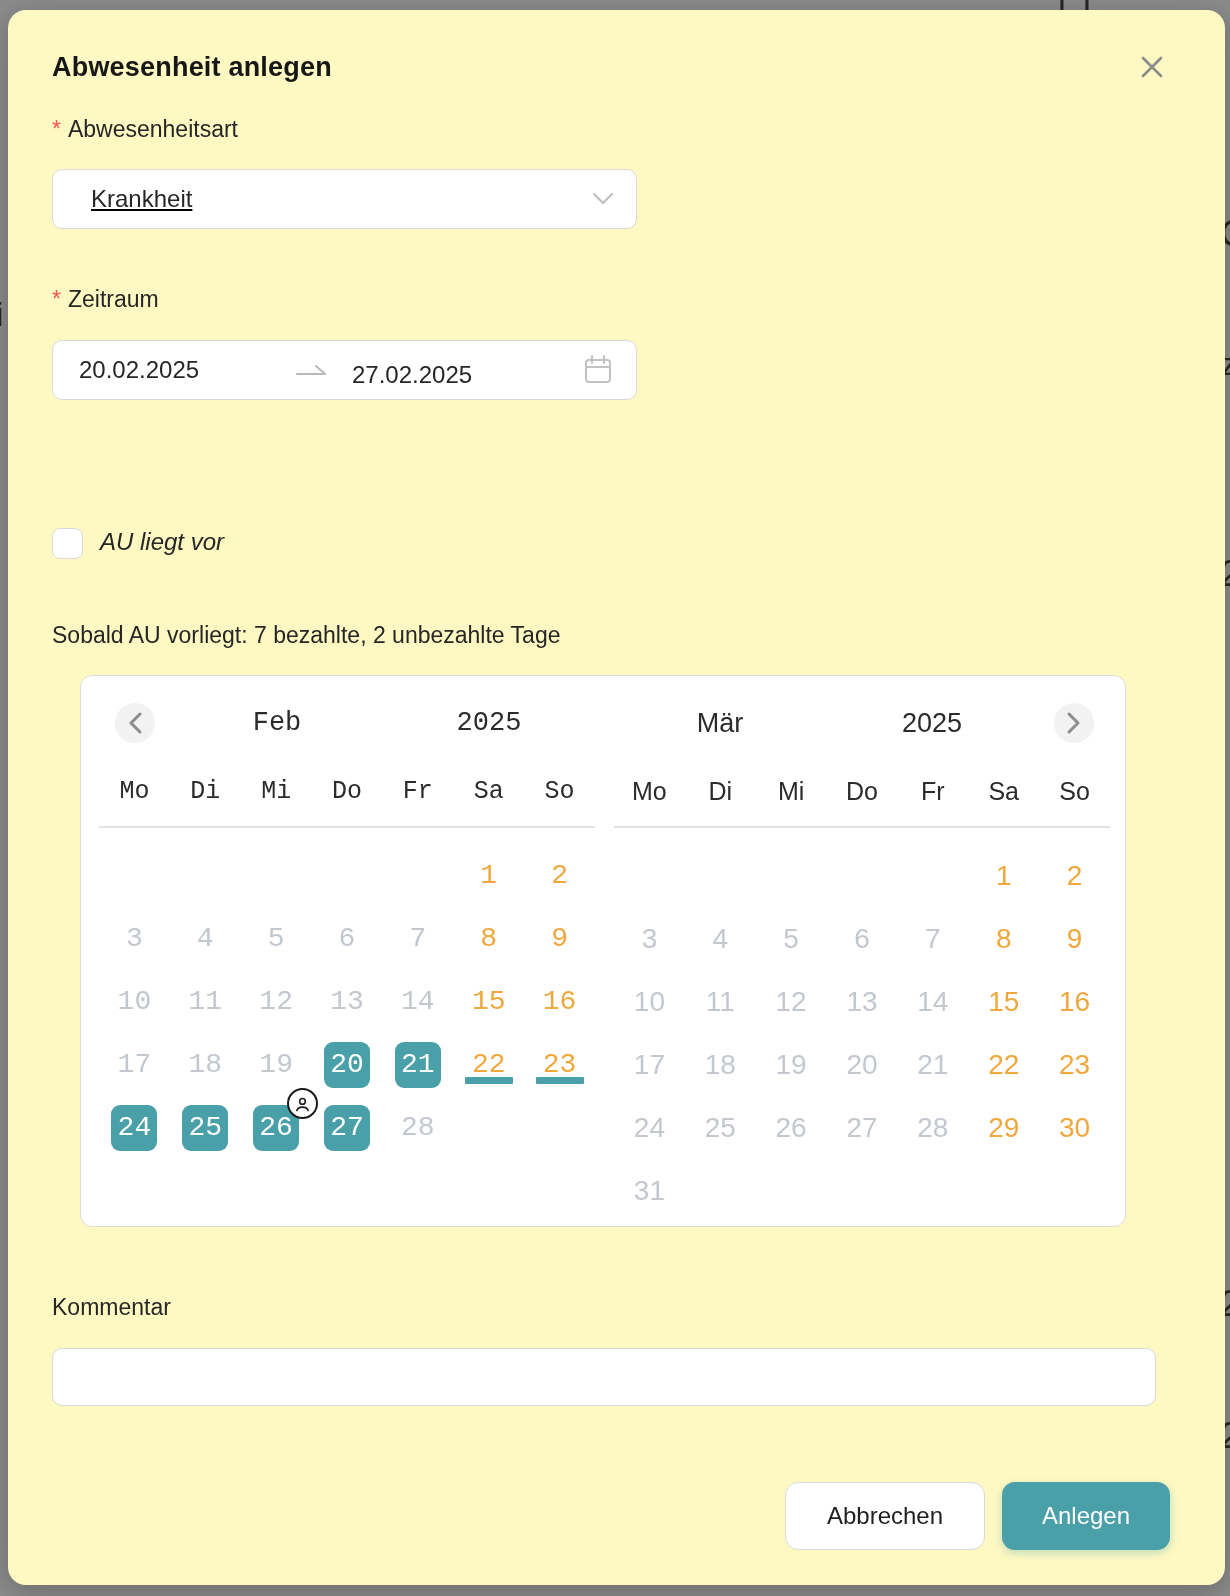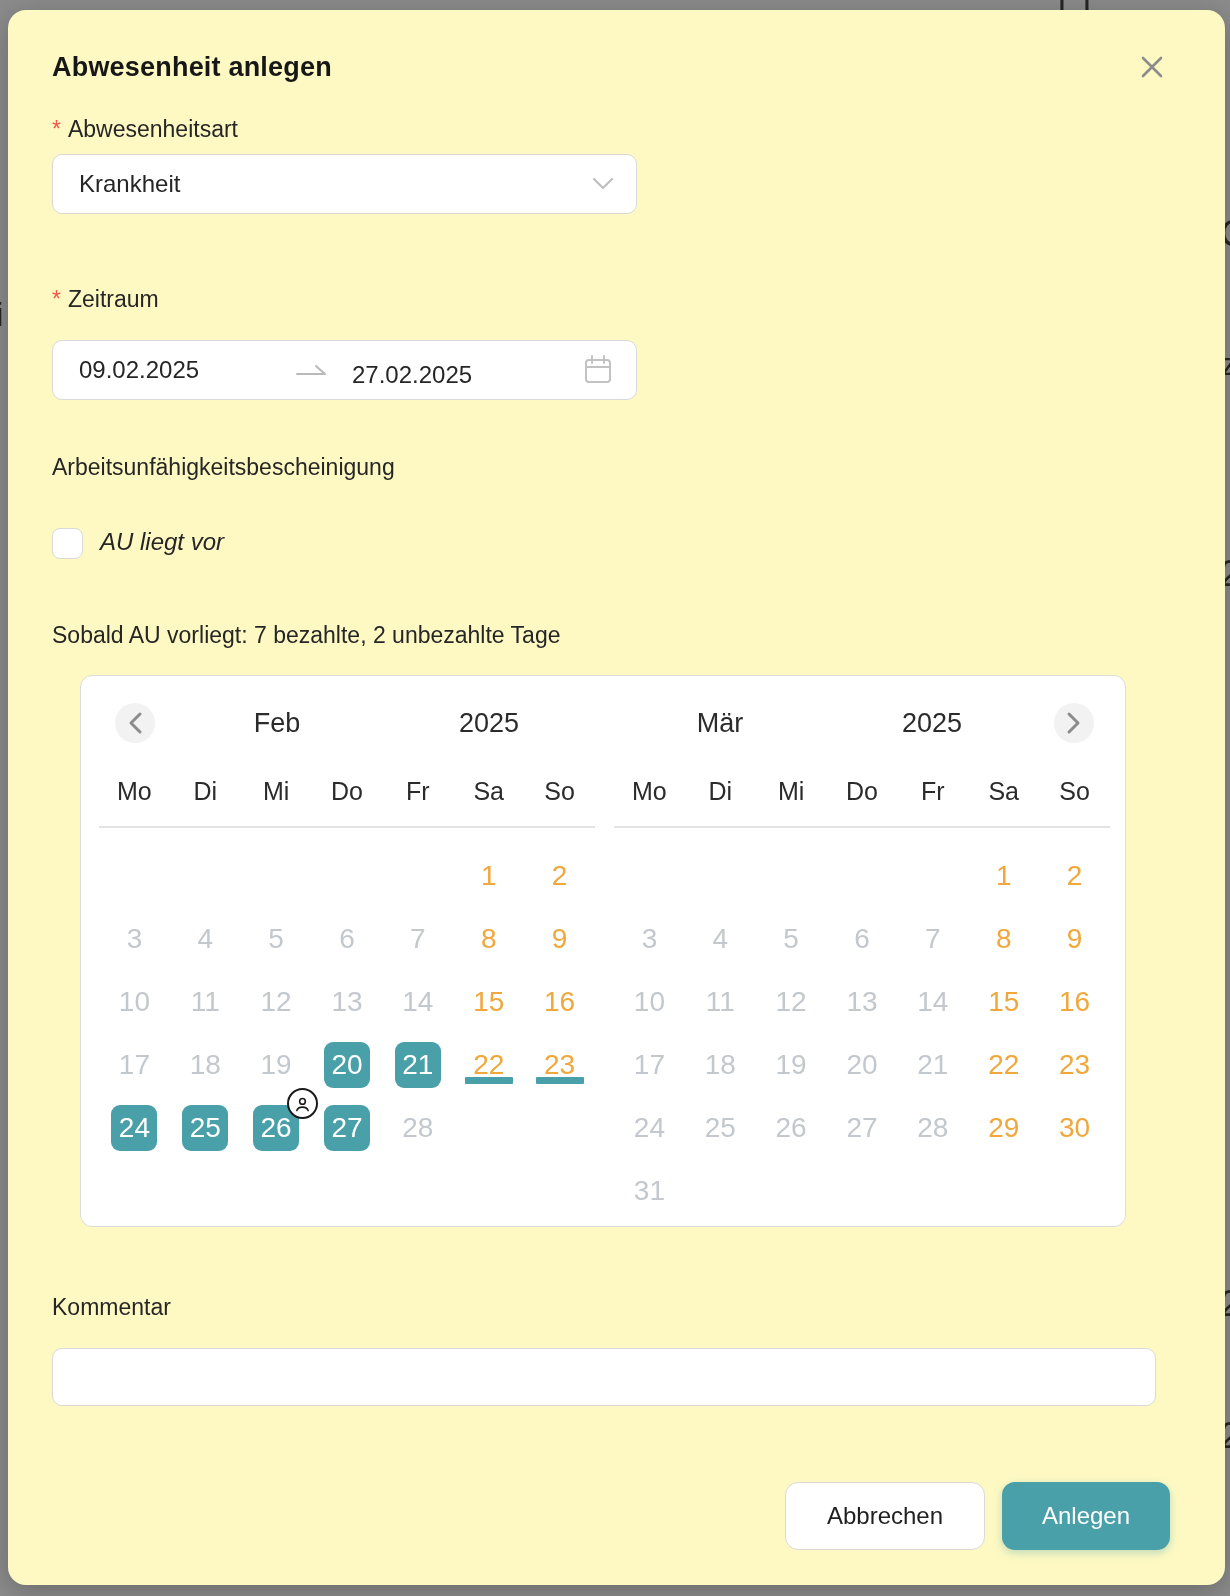--- a/index.html
+++ b/index.html
@@ -28,21 +28,21 @@
   .field-label{position:absolute;left:44px;font-size:23px;color:#262626;}
   .req{color:#f5564e;margin-right:7px;font-size:23px;}
   .fl-type{top:106px;}
   .fl-period{top:276px;}
 
   .box{
     position:absolute;left:44px;width:585px;height:60px;background:#fff;
     border:1.5px solid #d9d9d9;border-radius:10px;box-sizing:border-box;
     display:flex;align-items:center;
   }
-  .select{top:144px;padding:0 22px 0 26px;cursor:pointer;}
+  .select{top:159px;padding:0 22px 0 38px;cursor:pointer;text-decoration:underline;}
   .select .sel-val{flex:1;font-size:24px;color:#262626;}
   .daterange{top:330px;padding:0 22px 0 26px;}
   .daterange .date{font-size:24px;color:#262626;border:none;outline:none;}
   .daterange .date-start{width:215px;}
   .daterange .date-end{flex:1;margin-top:10px;}
   .swap-icon{margin:0 24px 0 0;flex:0 0 auto;}
 
   .au-heading{position:absolute;left:44px;top:444px;font-size:23px;color:#262626;}
   .checkbox-row{position:absolute;left:44px;top:518px;display:flex;align-items:flex-start;cursor:pointer;font-style:italic;}
   .checkbox{
@@ -51,21 +51,21 @@
   }
   .cb-label{margin-left:17px;font-size:24px;color:#262626;}
   .summary{position:absolute;left:44px;top:612px;font-size:23px;color:#262626;}
 
   
   .cal-panel{
     position:absolute;left:72px;top:665px;width:1046px;height:552px;
     border:1.5px solid #dcdcdc;border-radius:12px;box-sizing:border-box;background:#fff;
   }
   .month{position:absolute;top:0;height:100%;width:496px;}
-  .month-0{left:18px;}
+  .month-0{left:18px;font-family:Liberation Mono, monospace;}
   .month-1{left:533px;}
   .m-head{position:absolute;left:0;right:0;top:25px;height:44px;display:flex;align-items:center;}
   .nav-slot{width:72px;display:flex;justify-content:center;flex:0 0 auto;}
   .m-zone{flex:1;text-align:center;font-size:27px;color:#2b2b2b;font-weight:500;}
   .m-zone span{cursor:pointer;}
   .nav{
     width:40px;height:40px;border-radius:50%;border:none;background:#f2f2f2;
     display:flex;align-items:center;justify-content:center;cursor:pointer;padding:0;color:#8c8c8c;
   }
   .wk-row{position:absolute;left:0;right:0;top:95px;height:40px;
@@ -133,32 +133,31 @@
     <span class="sel-val">Krankheit</span>
     <svg width="22" height="14" viewBox="0 0 22 14">
       <path d="M2 2 L11 11 L20 2" stroke="#bfbfbf" stroke-width="2.2" fill="none" stroke-linecap="round" stroke-linejoin="round"></path>
     </svg>
   </div>
 
   <div class="field-label fl-period">
     <span class="req">*</span><span>Zeitraum</span>
   </div>
   <div class="box daterange">
-    <span class="date date-start">09.02.2025</span>
+    <span class="date date-start">20.02.2025</span>
     <svg class="swap-icon" width="34" height="18" viewBox="0 0 34 18">
       <path d="M3 13 H31 M31 13 L22 5" stroke="#b9b9b9" stroke-width="2" fill="none" stroke-linecap="round" stroke-linejoin="round"></path>
     </svg>
     <span class="date date-end">27.02.2025</span>
     <svg width="32" height="32" viewBox="0 0 32 32">
       <rect x="4" y="6" width="24" height="22" rx="3" stroke="#c2c2c2" stroke-width="2" fill="none"></rect>
       <path d="M10 2 V9 M22 2 V9 M4 13 H28" stroke="#c2c2c2" stroke-width="2" fill="none" stroke-linecap="round"></path>
     </svg>
   </div>
 
-  <div class="au-heading">Arbeitsunfähigkeitsbescheinigung</div>
 
   <label class="checkbox-row">
     <span class="checkbox"></span>
     <span class="cb-label">AU liegt vor</span>
   </label>
 
   <div class="summary">Sobald AU vorliegt: 7 bezahlte, 2 unbezahlte Tage</div>
 
   <div class="cal-panel">
     <div class="month month-0">

